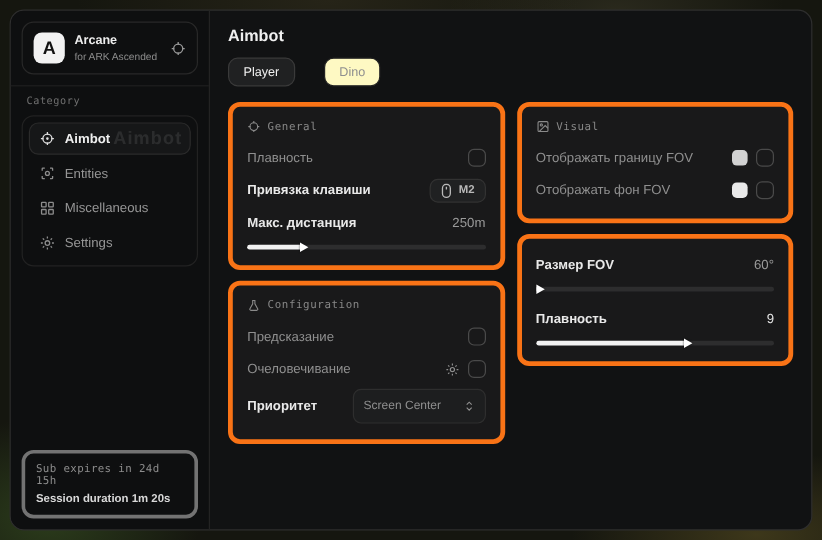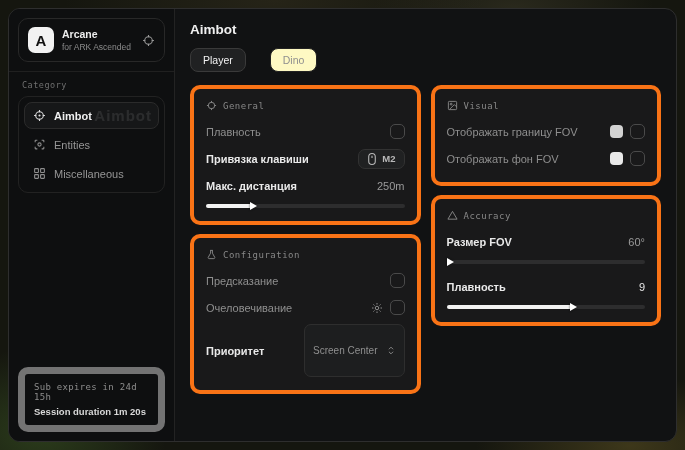--- a/index.html
+++ b/index.html
@@ -69,21 +69,21 @@
   }
   .nav-item.active .nico { color:#e0e0e0; }
   .nav-watermark {
     position:absolute; right:6px; top:4px;
     font-weight:800; font-size:15px; letter-spacing:1px;
     color:#ffffff; opacity:.09; filter:blur(.6px);
     pointer-events:none;
   }
   .side-spacer { flex:1; }
   .footer-card {
-    border:7px solid #737373; border-radius:10px;
+    border:3px solid #737373; border-radius:10px;
     padding:8px 9px;
   }
   .footer-line1 {
     font-family:"DejaVu Sans Mono", monospace;
     font-size:9px; color:#8d8d8d; letter-spacing:.3px;
   }
   .footer-line2 { font-size:9.5px; font-weight:700; color:#d9d9d9; margin-top:4px; }
   
   .main { flex:1; padding:13px 15px; display:flex; flex-direction:column; }
   .page-title { font-size:13.5px; font-weight:700; color:#f0f0f0; }
@@ -128,23 +128,23 @@
     width:13px; height:13px; border-radius:4px; cursor:pointer;
     flex:0 0 13px;
   }
   .keybind {
     display:flex; align-items:center; gap:5px;
     background:#202122; border:1px solid #323232; border-radius:7px;
     padding:3px 8px; color:#b9b9b9; font-size:9.5px; font-weight:700;
     cursor:pointer;
   }
   .dropdown {
-    display:flex; align-items:center; gap:8px;
+    display:flex; align-items:center; gap:18px;
     background:#1d1e1f; border:1px solid #2e2e2e; border-radius:7px;
-    padding:20px 8px; color:#8f8f8f; font-size:10px;
+    padding:8px 8px; color:#8f8f8f; font-size:10px;
     cursor:pointer;
   }
   .slider { margin-top:8px; height:4px; border-radius:2px; background:#2d2d2e; position:relative; cursor:pointer; }
   .slider .fill { height:100%; border-radius:2px; background:#f2f2f2; position:relative; }
   .slider .thumb {
     position:absolute; right:-5px; top:50%; transform:translateY(-50%);
     width:0; height:0;
     border-top:4.5px solid transparent; border-bottom:4.5px solid transparent;
     border-left:7px solid #ffffff;
     filter:drop-shadow(0 0 1px rgba(0,0,0,.6));
@@ -210,20 +210,29 @@
         <span class="nico">
           <svg width="13" height="13" viewBox="0 0 24 24" fill="none" stroke="currentColor" stroke-width="2">
             <rect x="3" y="3" width="7" height="7" rx="1"></rect>
               <rect x="14" y="3" width="7" height="7" rx="1"></rect>
             <rect x="3" y="14" width="7" height="7" rx="1"></rect>
               <rect x="14" y="14" width="7" height="7" rx="1"></rect>
           </svg>
         </span>
         <span>Miscellaneous</span>
       </div>
+      <div class="nav-item">
+        <span class="nico">
+          <svg width="13" height="13" viewBox="0 0 24 24" fill="none" stroke="currentColor" stroke-width="2">
+            <circle cx="12" cy="12" r="3.5"></circle>
+            <path d="M12 2v3M12 19v3M2 12h3M19 12h3M4.9 4.9l2.1 2.1M17 17l2.1 2.1M19.1 4.9 17 7M7 17l-2.1 2.1"></path>
+          </svg>
+        </span>
+        <span>Settings</span>
+      </div>
     </div>
 
     <div class="side-spacer"></div>
 
     <div class="footer-card">
       <div class="footer-line1">Sub expires in 24d 15h</div>
       <div class="footer-line2">Session duration 1m 20s</div>
     </div>
   </div>
 
@@ -340,28 +349,20 @@
           <div class="row">
             <span class="lbl">Отображать фон FOV</span>
             <span class="rgroup">
               <span class="swatch" style="background: rgb(233, 233, 233);"></span>
               <span class="checkbox"></span>
             </span>
           </div>
         </div>
 
         <div class="panel">
-          <div class="panel-header">
-            <span class="pico">
-              <svg width="11" height="11" viewBox="0 0 24 24" fill="none" stroke="currentColor" stroke-width="2">
-                <path d="M12 3 22 20H2L12 3z"></path>
-              </svg>
-            </span>
-            <span>Accuracy</span>
-          </div>
           <div class="row">
             <span class="lbl strong">Размер FOV</span>
             <span class="val">60°</span>
           </div>
           <div class="slider">
             <div class="fill" style="width: 1.5%;">
               <span class="thumb"></span>
             </div>
           </div>
           <div class="row" style="margin-top:12px;">

